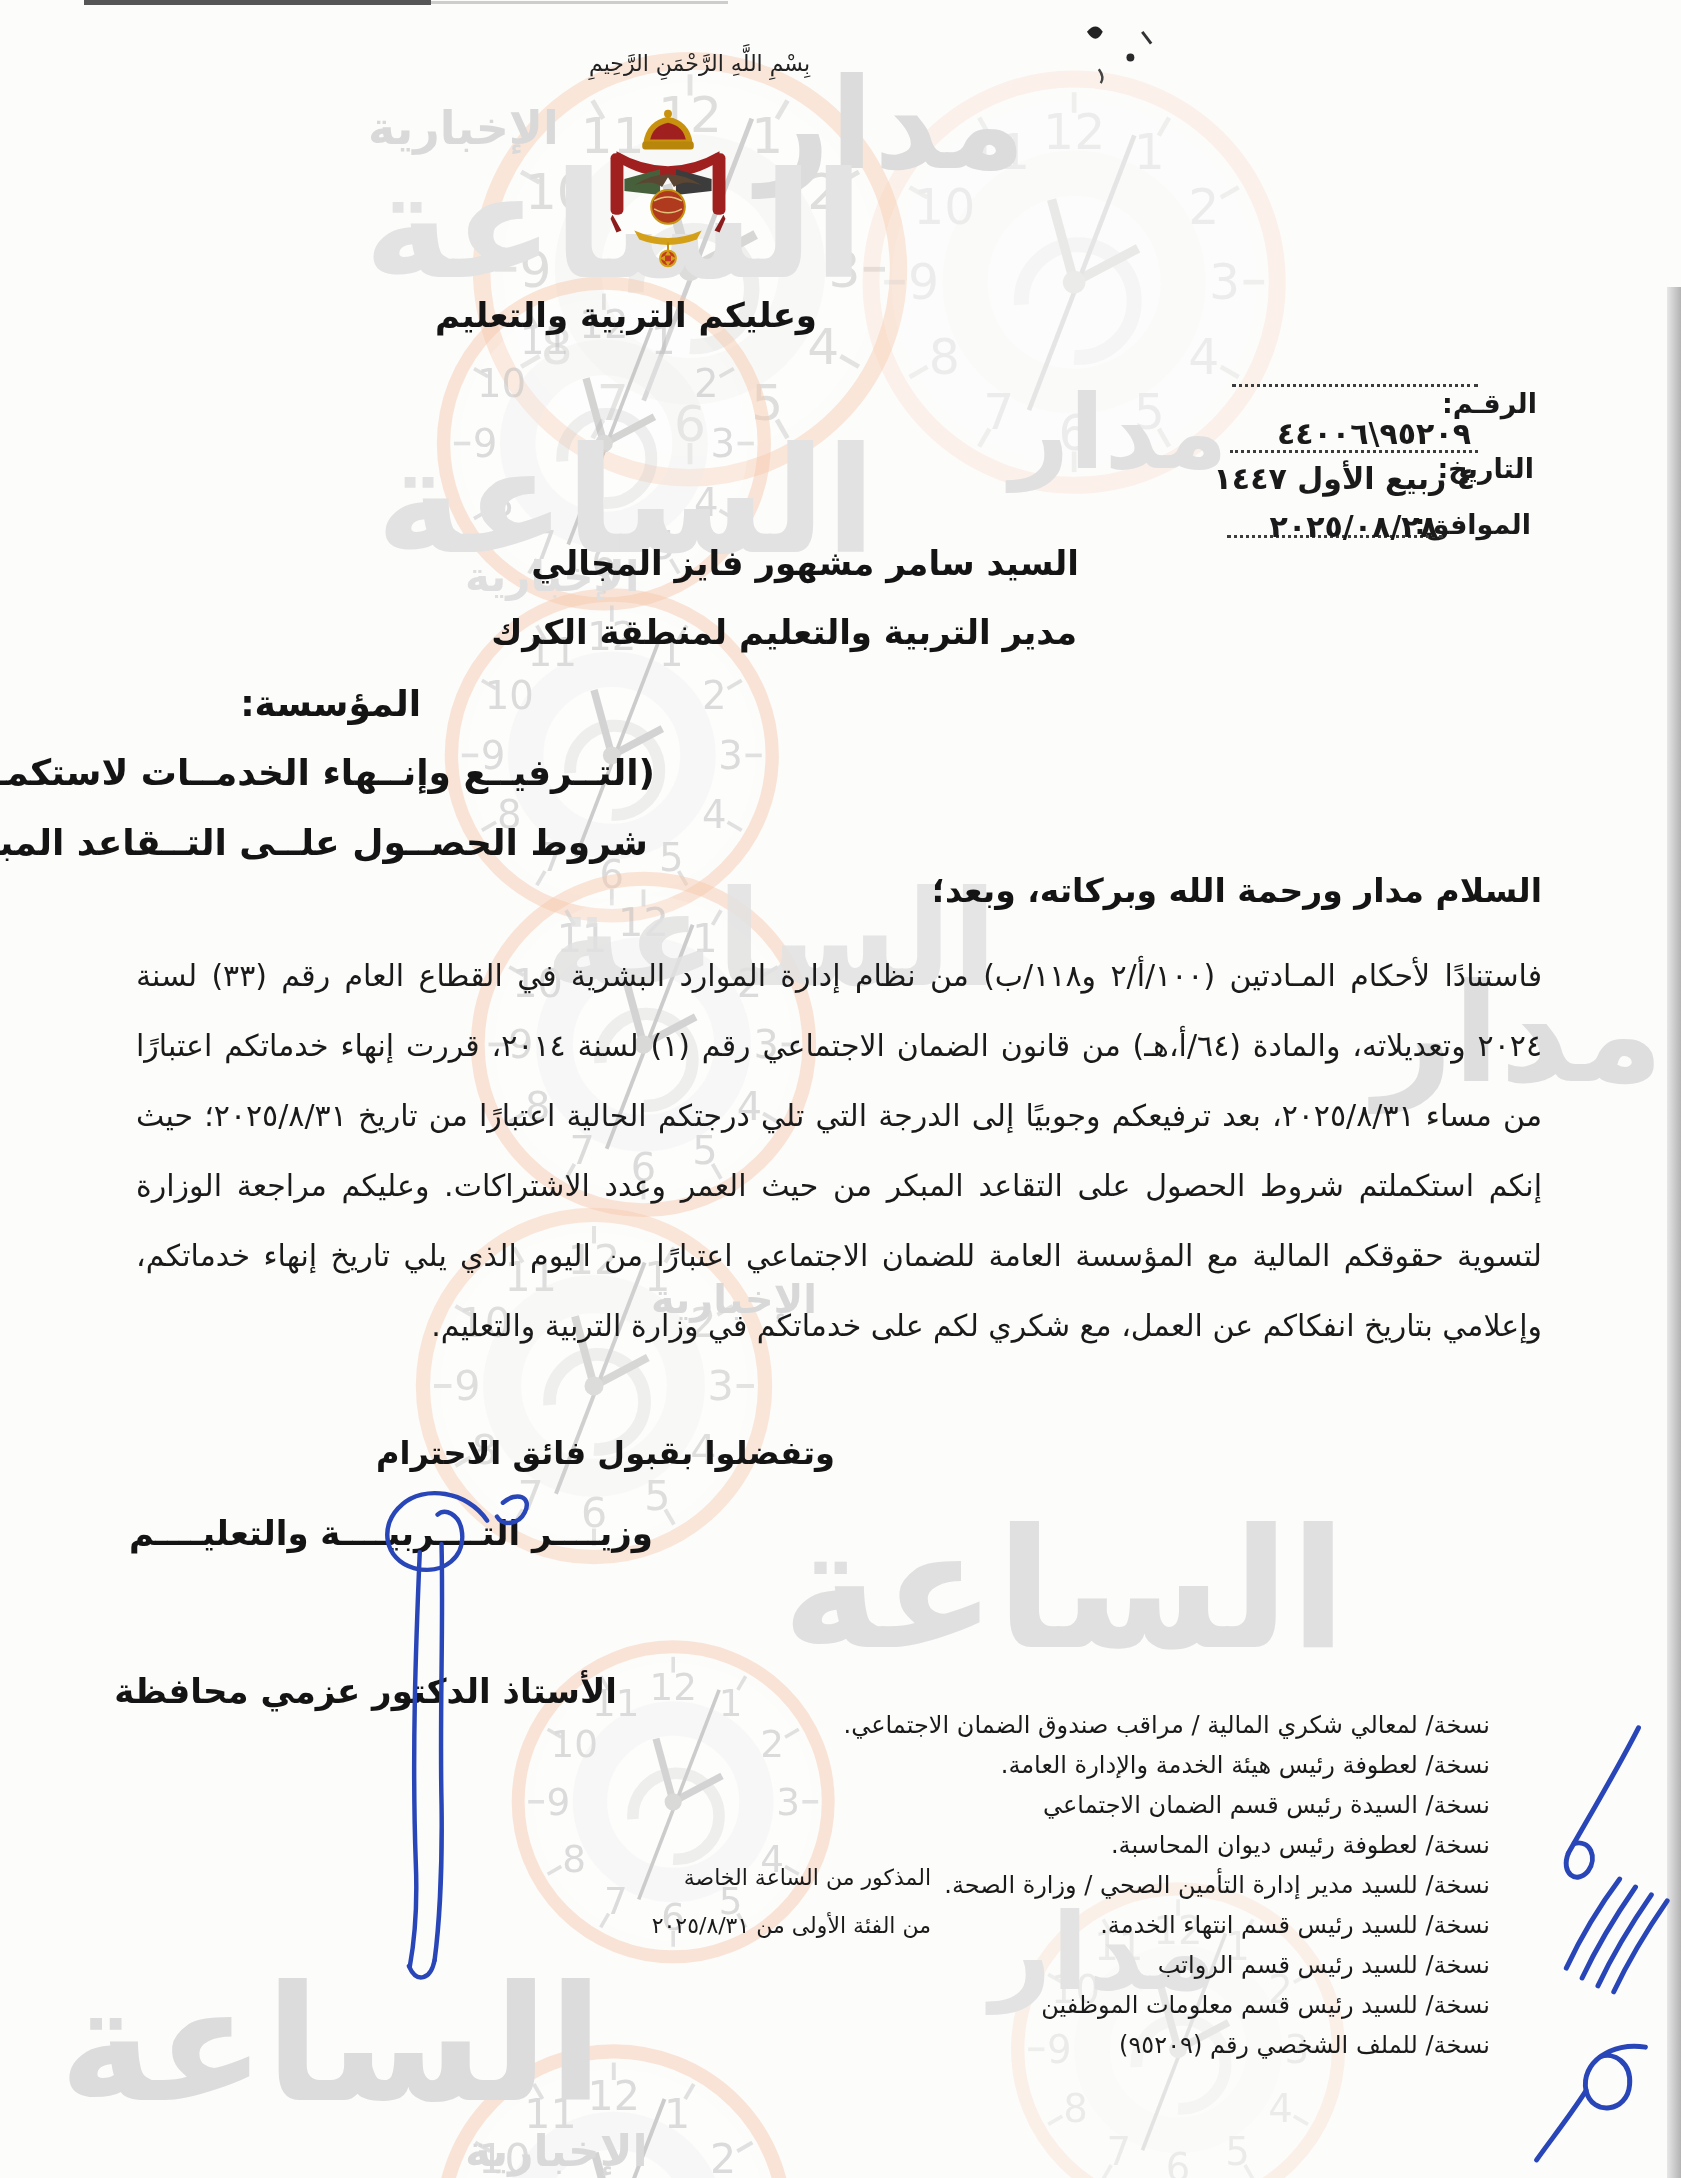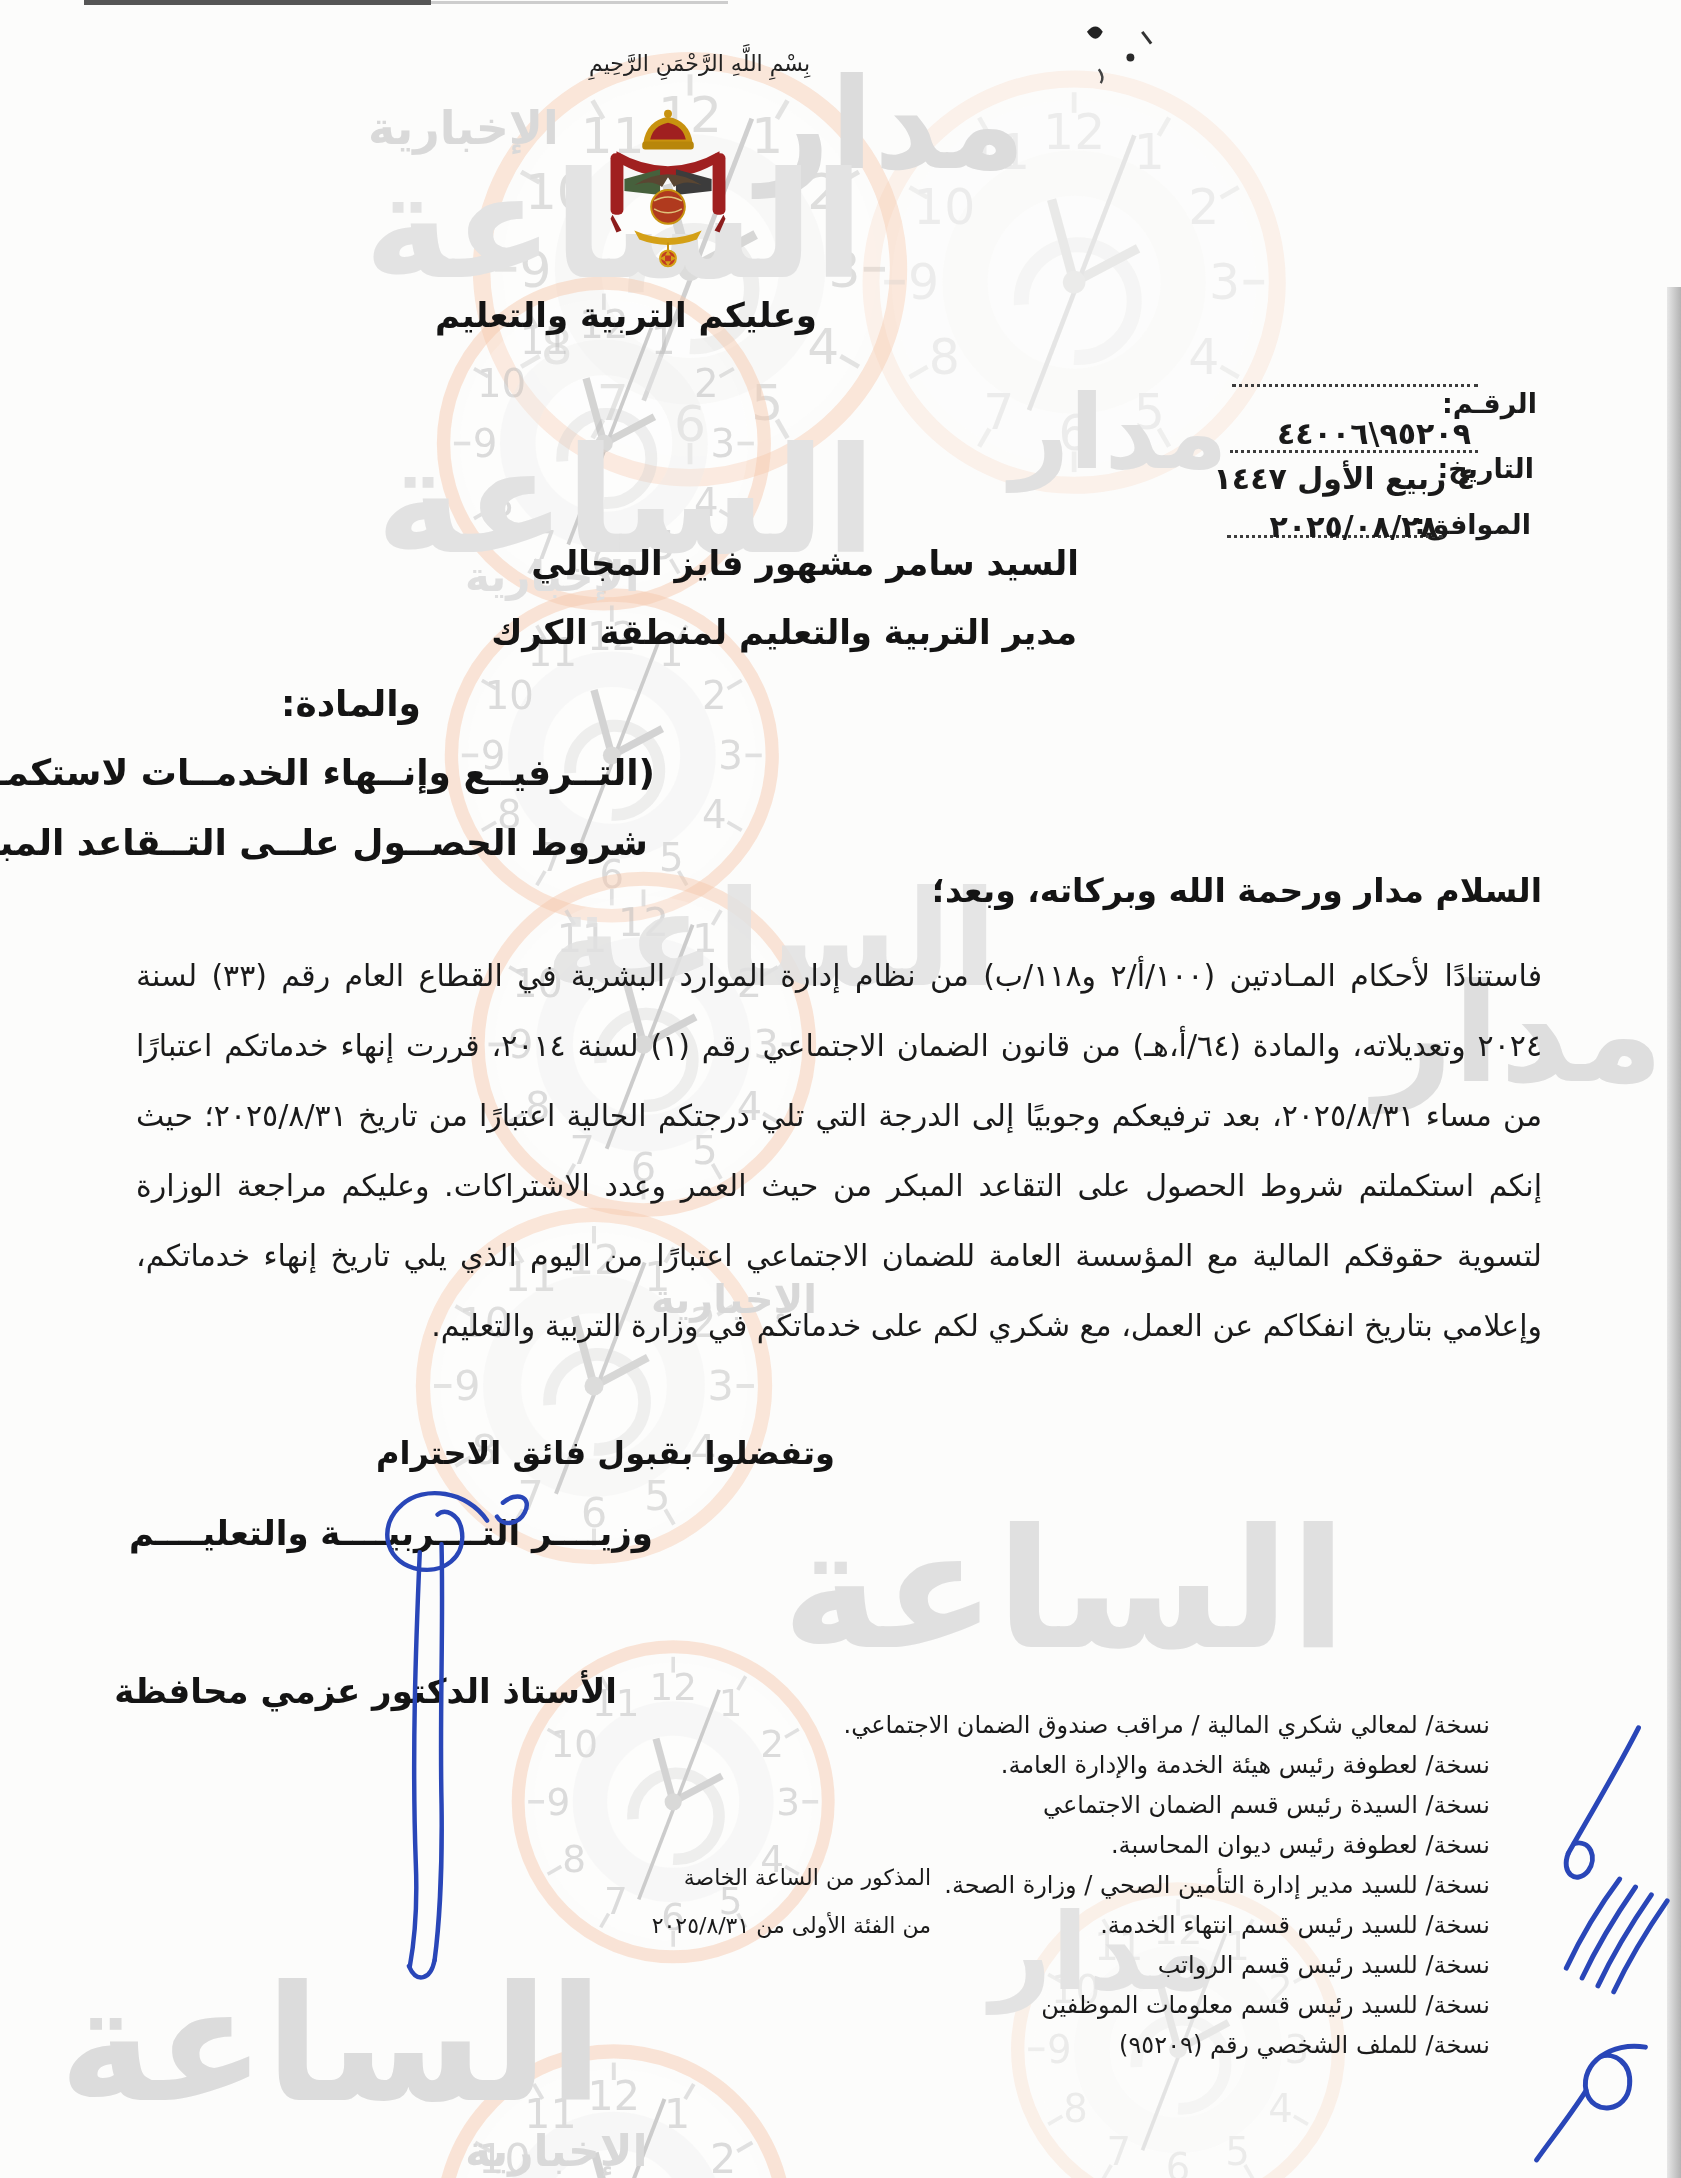--- a/index.html
+++ b/index.html
@@ -136,21 +136,21 @@
   <div class="dotline" style="right:203px;top:450px;width:248px;"></div>
   <div class="abs content ref-value nowrap" style="right:206px;top:461px;">٤ ربيع الأول ١٤٤٧</div>
 
   <div class="abs content ref-label" style="right:150px;top:509px;">الموافق:</div>
   <div class="dotline" style="right:238px;top:535px;width:216px;"></div>
   <div class="abs content ref-value nowrap" style="right:243px;top:509px;letter-spacing:2px;">٢٠٢٥/٠٨/٢٨</div>
 
   <div class="abs content b nowrap" style="right:602px;top:543px;font-size:34px;text-align:right;">السيد سامر مشهور فايز المجالي</div>
   <div class="abs content b nowrap" style="right:604px;top:612px;font-size:34px;text-align:right;">مدير التربية والتعليم لمنطقة الكرك</div>
 
-  <div class="abs content b nowrap" style="right:1260px;top:683px;font-size:36px;">والمادة:</div>
+  <div class="abs content b nowrap" style="right:1260px;top:683px;font-size:36px;">المؤسسة:</div>
   <div class="abs content b nowrap" style="right:1026px;top:752px;font-size:36px;">(التــرفيــع وإنــهاء الخدمــات لاستكمــال</div>
   <div class="abs content b nowrap" style="right:1033px;top:822px;font-size:36px;">شروط الحصــول علــى التــقاعد المبكــر)</div>
 
   <div class="abs content b nowrap" style="right:139px;top:871px;font-size:33px;">السلام مدار ورحمة الله وبركاته، وبعد؛</div>
 
   <div class="abs content" style="right:139px;top:941px;width:1406px;font-size:30px;line-height:70px;text-align:justify;text-align-last:right;color:#1a1a1a;">فاستنادًا لأحكام المـادتين (١٠٠/أ/٢ و١١٨/ب) من نظام إدارة الموارد البشرية في القطاع العام رقم (٣٣) لسنة ٢٠٢٤ وتعديلاته، والمادة (٦٤/أ،هـ) من قانون الضمان الاجتماعي رقم (١) لسنة ٢٠١٤، قررت إنهاء خدماتكم اعتبارًا من مساء ٢٠٢٥/٨/٣١، بعد ترفيعكم وجوبيًا إلى الدرجة التي تلي درجتكم الحالية اعتبارًا من تاريخ ٢٠٢٥/٨/٣١؛ حيث إنكم استكملتم شروط الحصول على التقاعد المبكر من حيث العمر وعدد الاشتراكات. وعليكم مراجعة الوزارة لتسوية حقوقكم المالية مع المؤسسة العامة للضمان الاجتماعي اعتبارًا من اليوم الذي يلي تاريخ إنهاء خدماتكم، وإعلامي بتاريخ انفكاكم عن العمل، مع شكري لكم على خدماتكم في وزارة التربية والتعليم.</div>
 
   <div class="abs content b nowrap" style="right:846px;top:1434px;font-size:32px;">وتفضلوا بقبول فائق الاحترام</div>
 
   <div class="abs content b nowrap" style="right:1028px;top:1513px;font-size:34px;">وزيــــر التــــربيــــة والتعليــــم</div>

